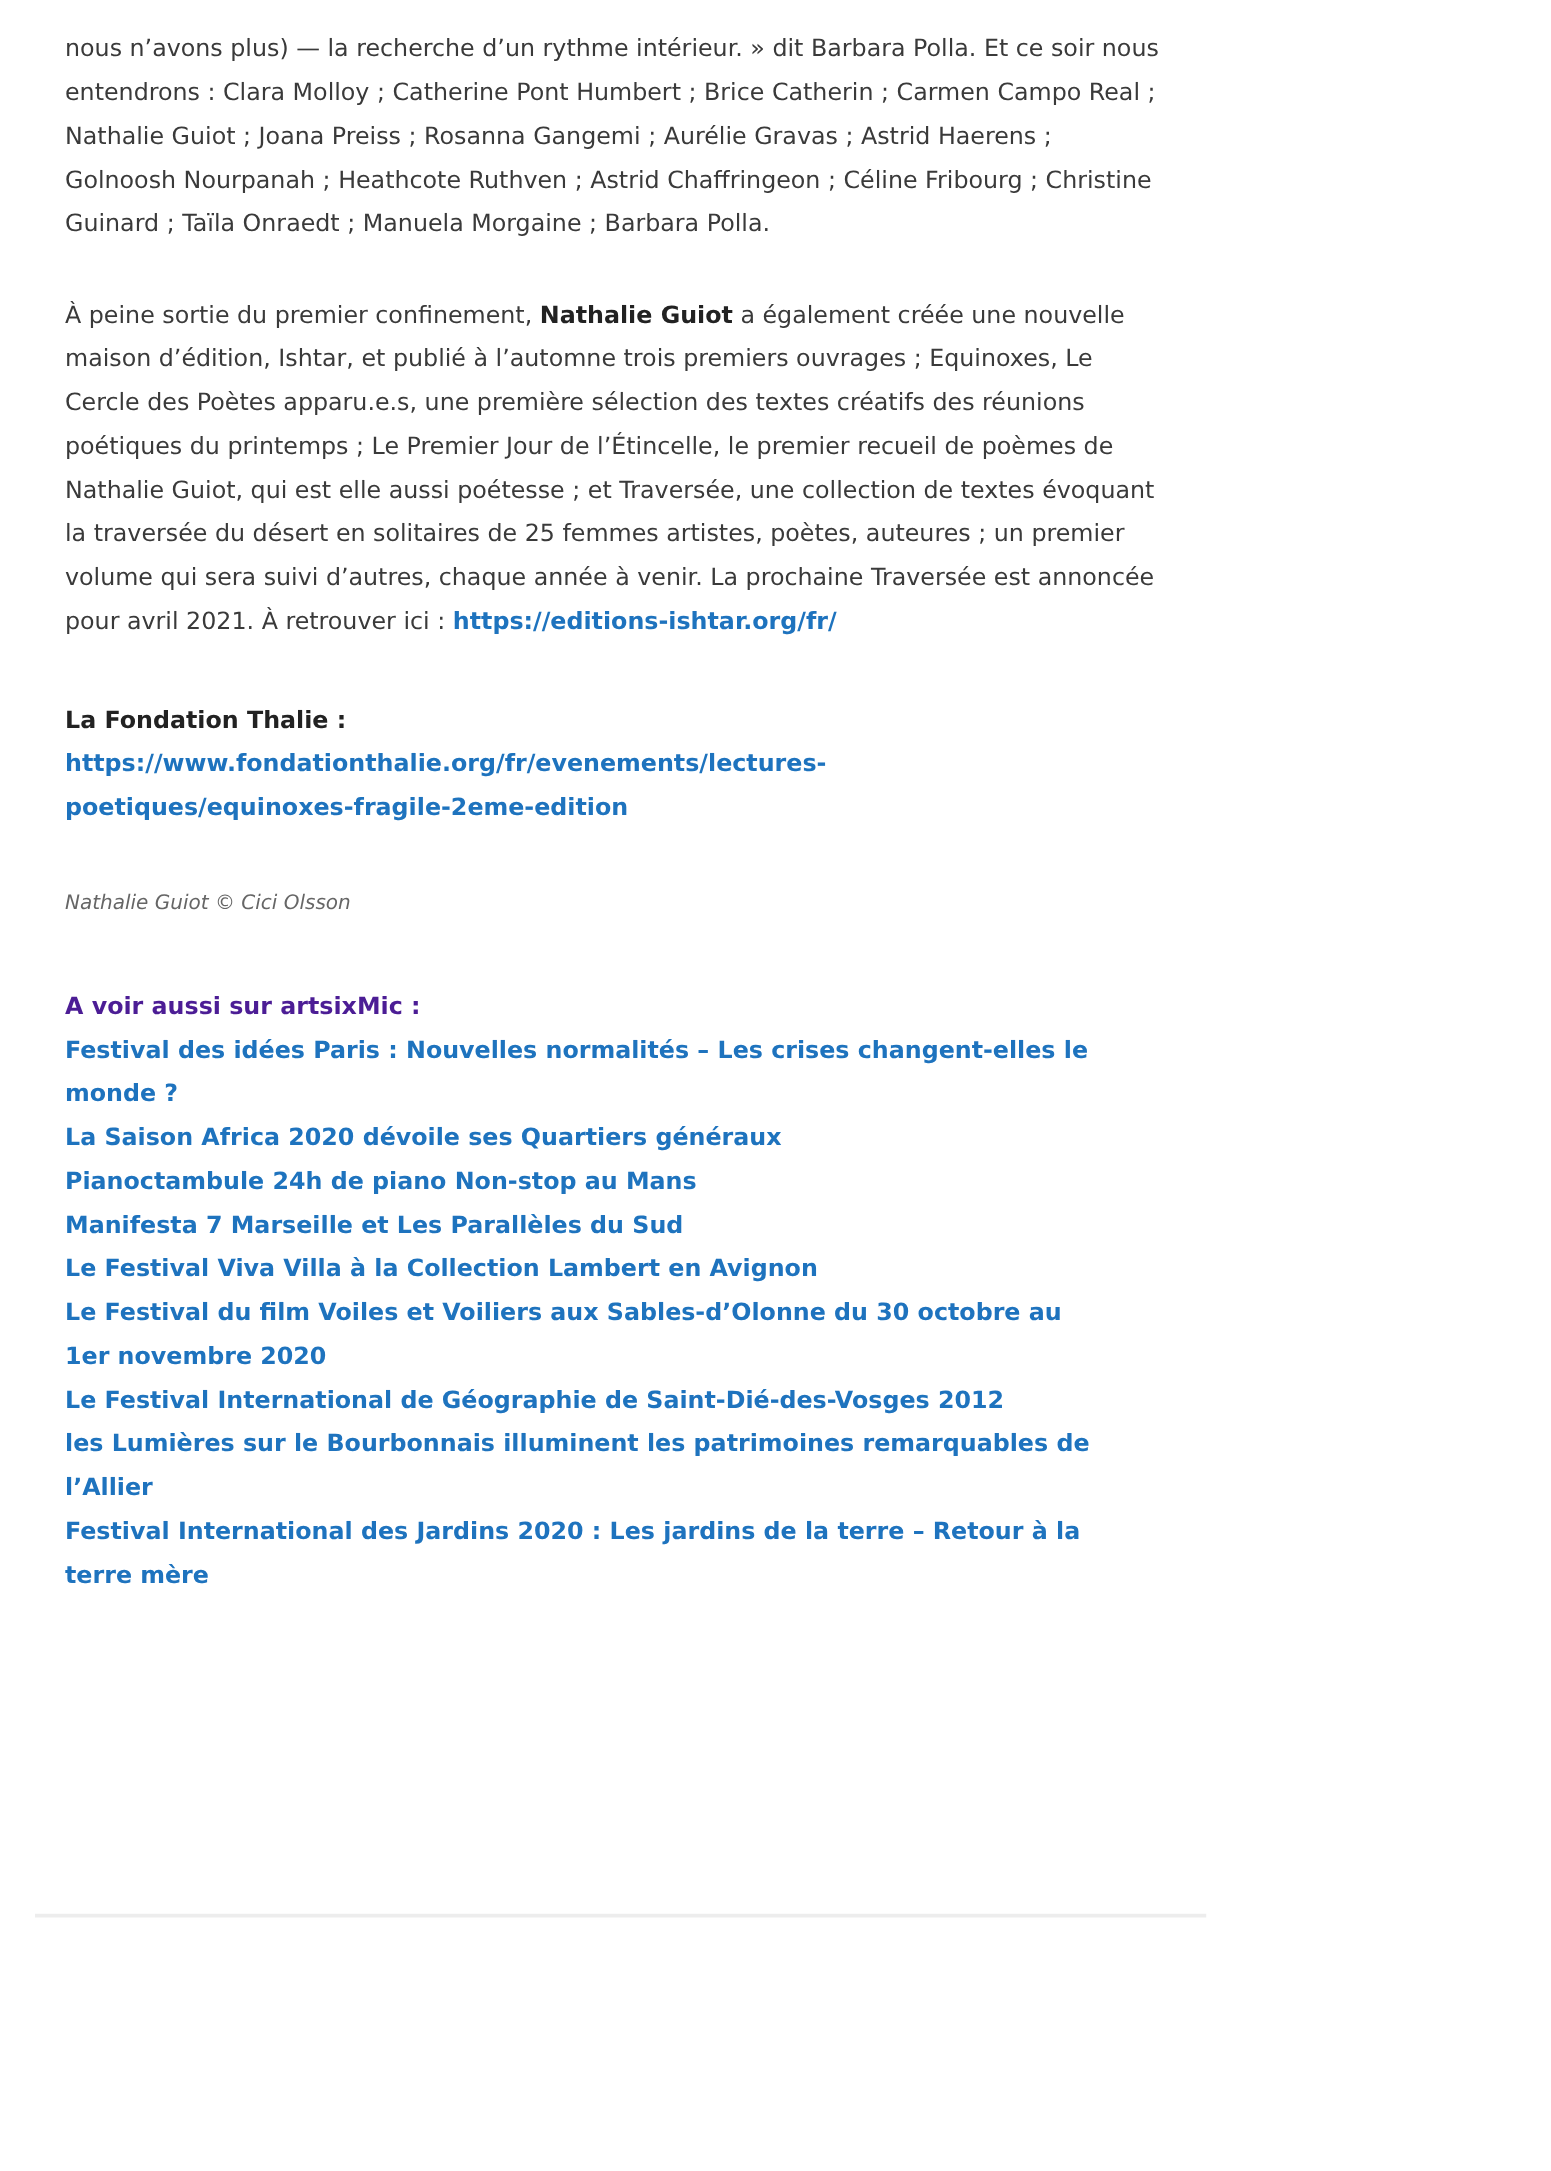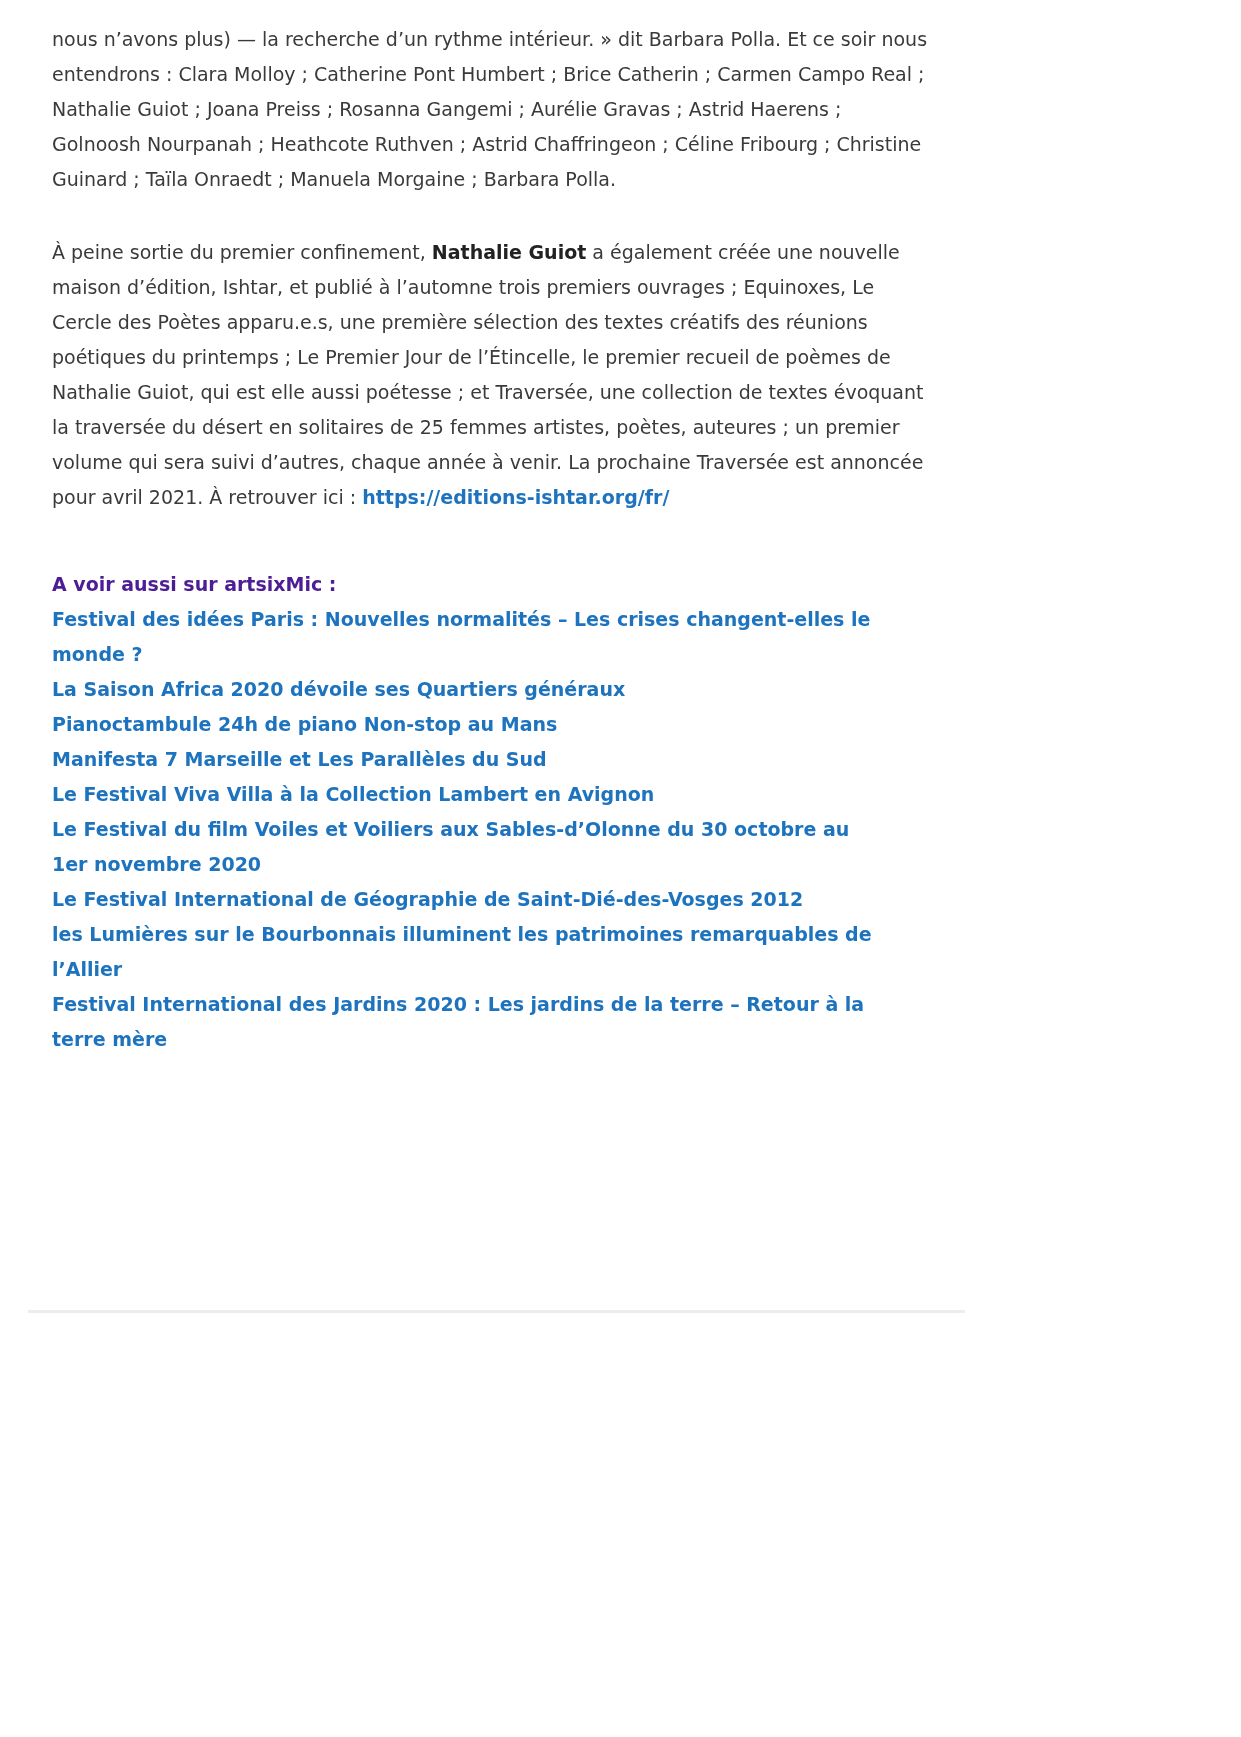--- a/index.html
+++ b/index.html
@@ -76,21 +76,26 @@
 </style>
 </head>
 <body>
 
 <main class="content">
 
   <p class="para">nous n’avons plus) — la recherche d’un rythme intérieur. » dit Barbara Polla. Et ce soir nous entendrons : Clara Molloy ; Catherine Pont Humbert ; Brice Catherin ; Carmen Campo Real ; Nathalie Guiot ; Joana Preiss ; Rosanna Gangemi ; Aurélie Gravas ; Astrid Haerens ; Golnoosh Nourpanah ; Heathcote Ruthven ; Astrid Chaffringeon ; Céline Fribourg ; Christine Guinard ; Taïla Onraedt ; Manuela Morgaine ; Barbara Polla.</p>
 
   <p class="para"><span>À peine sortie du premier confinement, </span><strong>Nathalie Guiot</strong><span> a également créée une nouvelle maison d’édition, Ishtar, et publié à l’automne trois premiers ouvrages ; Equinoxes, Le Cercle des Poètes apparu.e.s, une première sélection des textes créatifs des réunions poétiques du printemps ; Le Premier Jour de l’Étincelle, le premier recueil de poèmes de Nathalie Guiot, qui est elle aussi poétesse ; et Traversée, une collection de textes évoquant la traversée du désert en solitaires de 25 femmes artistes, poètes, auteures ; un premier volume qui sera suivi d’autres, chaque année à venir. La prochaine Traversée est annoncée pour avril 2021. À retrouver ici : </span><a class="inline-link">https://editions-ishtar.org/fr/</a></p>
 
+  <div class="fondation-block">
+    <strong>La Fondation Thalie :</strong>
+    <a class="block-link">https://www.fondationthalie.org/fr/evenements/lectures-poetiques/equinoxes-fragile-2eme-edition</a>
+  </div>
 
+  <p class="photo-credit">Nathalie Guiot © Cici Olsson</p>
 
   <h3 class="see-also">A voir aussi sur artsixMic :</h3>
 
   <div class="related-links">
     <a class="related-link">Festival des idées Paris : Nouvelles normalités – Les crises changent-elles le monde ?</a>
     <a class="related-link">La Saison Africa 2020 dévoile ses Quartiers généraux</a>
     <a class="related-link">Pianoctambule 24h de piano Non-stop au Mans</a>
     <a class="related-link">Manifesta 7 Marseille et Les Parallèles du Sud</a>
     <a class="related-link">Le Festival Viva Villa à la Collection Lambert en Avignon</a>
     <a class="related-link">Le Festival du film Voiles et Voiliers aux Sables-d’Olonne du 30 octobre au 1er novembre 2020</a>

